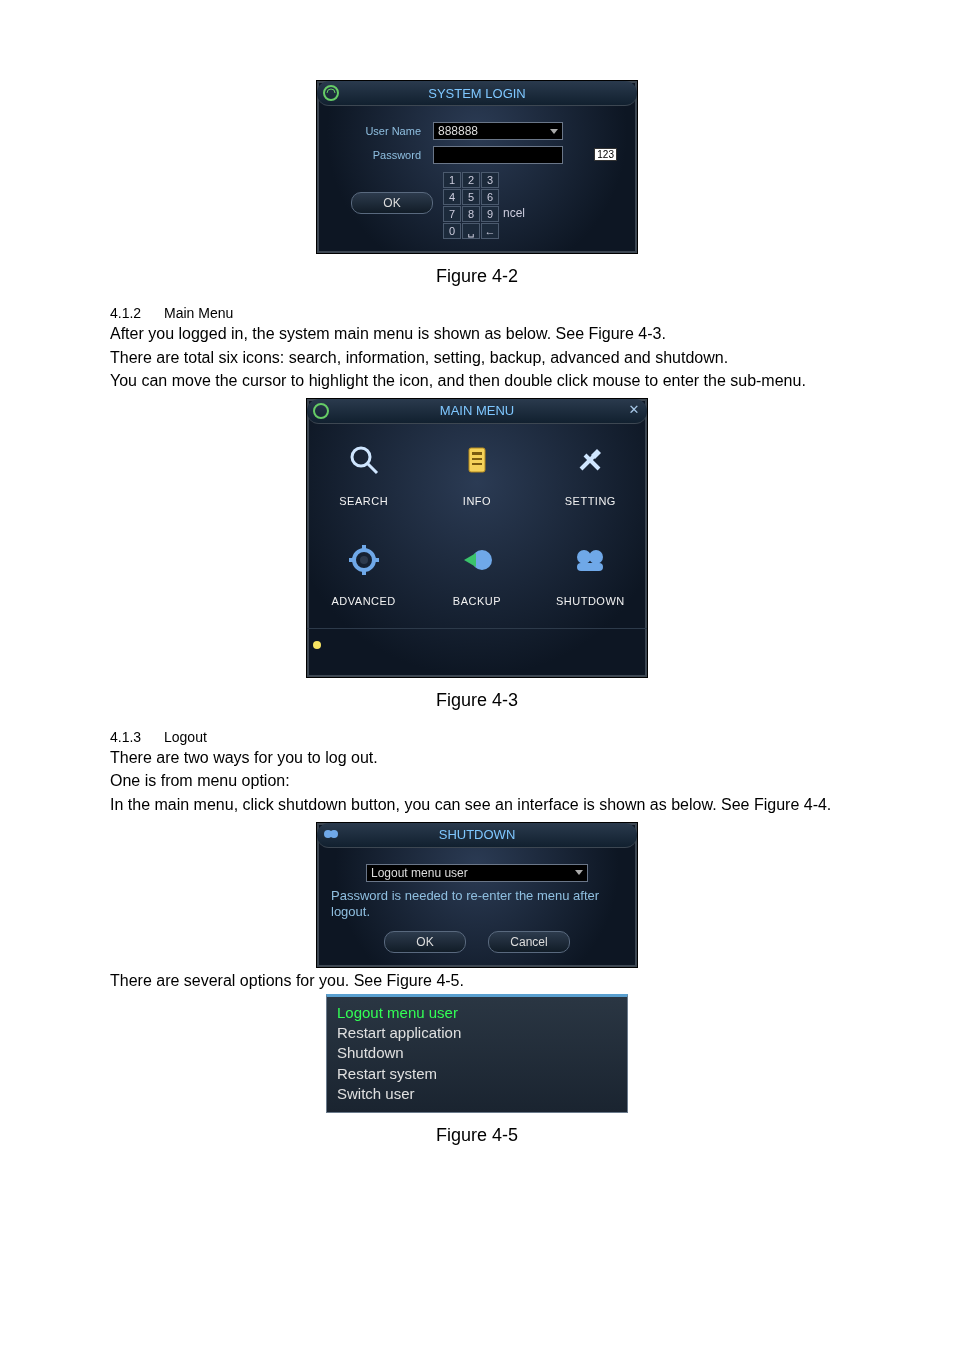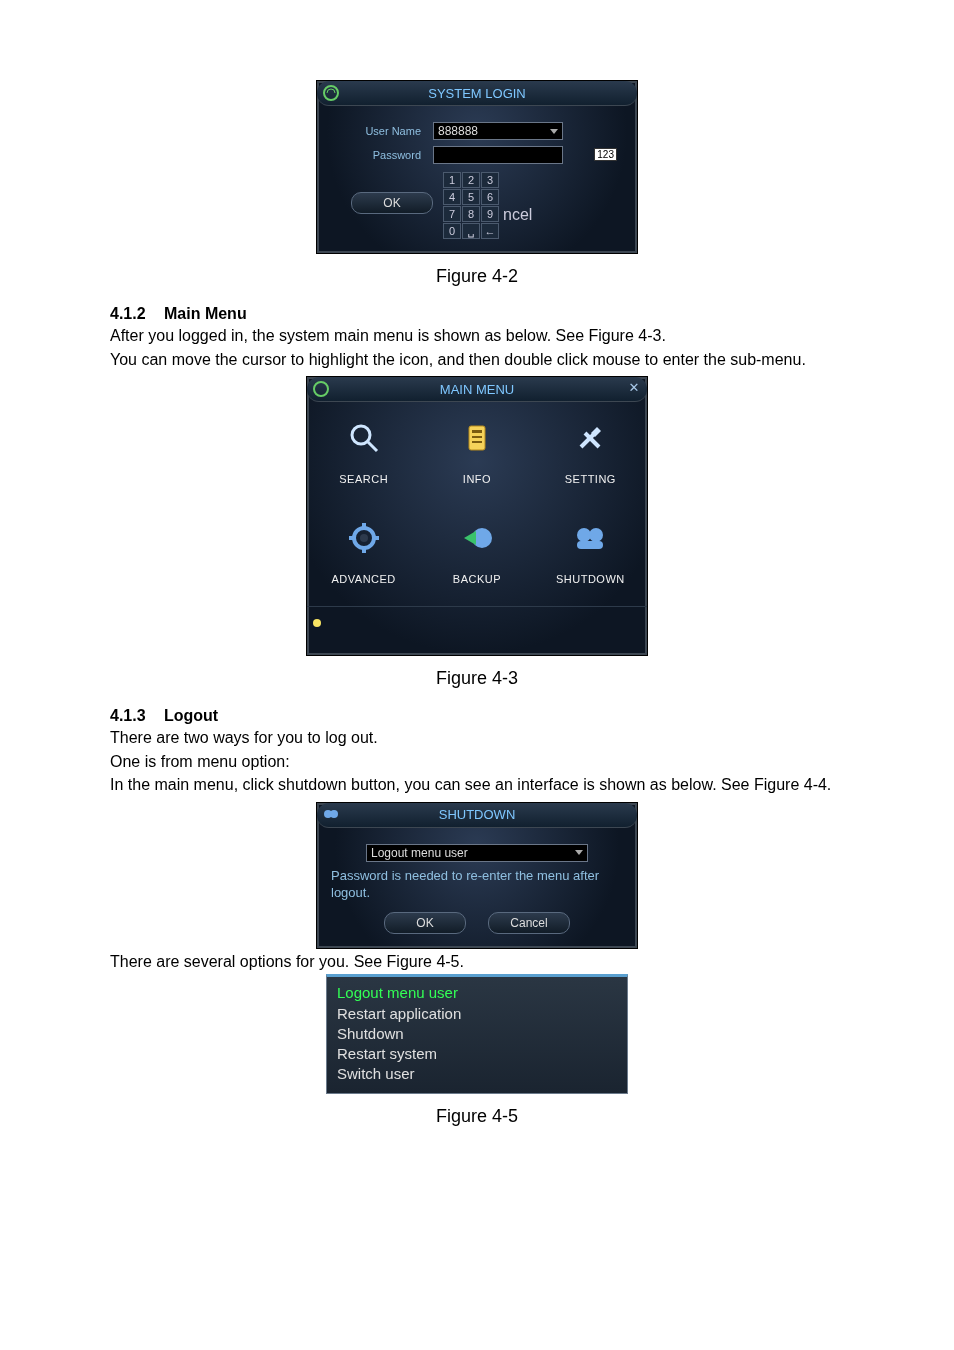--- a/index.html
+++ b/index.html
@@ -15,22 +15,22 @@
     box-sizing: border-box;
     padding: 80px 110px 40px 110px;
     margin: 0 auto;
   }
   .fig-caption {
     text-align: center;
     font-size: 18px;
     margin: 12px 0 18px 0;
   }
   .sec-heading {
-    font-weight: bold;
-    font-size: 16px;
+    font-weight: normal;
+    font-size: 14px;
     margin: 6px 0 2px 0;
   }
   .num { display: inline-block; width: 54px; }
   .body-text { line-height: 1.35; margin: 2px 0; }
   
   .dvr-window {
     margin: 0 auto;
     background: radial-gradient(circle at 50% 30%, #2b3b54 0%, #0d1623 75%);
     border: 1px solid #000;
     box-shadow: 0 0 0 2px #3d4752 inset;
@@ -75,21 +75,21 @@
   .dvr-btn {
     display:inline-flex;align-items:center;justify-content:center;
     min-width:80px;height:20px;
     background:linear-gradient(#2d3b4d,#111c27);
     border:1px solid #59697e;border-radius:10px;
     color:#ddd;font-size:12px;
   }
   .keypad-grid { display:grid; grid-template-columns:repeat(3,18px); grid-auto-rows:16px; gap:1px; }
   .kp-cell { background:#1c2a3b;border:1px solid #4b5a6e;color:#ccd;font-size:11px;display:flex;align-items:center;justify-content:center; }
   .kp-123 { position:absolute; right:-86px; top:-22px; background:#fff;border:1px solid #333;color:#000;font-size:10px;padding:0 2px;font-weight:normal; }
-  .kp-ncel { position:absolute; left:60px; top:34px; color:#ccd; font-size:16px; }
+  .kp-ncel { position:absolute; left:60px; top:34px; color:#ccd; font-size:12px; }
   
   .mm-grid { display:grid; grid-template-columns:repeat(3,1fr); }
   .mm-cell { height:100px; display:flex; flex-direction:column; align-items:center; justify-content:center; gap:16px; }
   .mm-icon { width:38px;height:38px;display:flex;align-items:center;justify-content:center;color:#cfe6ff; }
   .mm-label { font-size:11px; letter-spacing:0.5px; color:#f2f2f2; }
   .mm-footer { height:36px;border-top:1px solid #2d3a4a;margin-top:4px; padding:6px; }
   .mm-footer-dot { width:8px;height:8px;border-radius:50%;background:#f7e463;display:inline-block; }
   
   .sd-select { width:222px; }
   .sd-btnrow { display:flex; gap:22px; justify-content:center; margin-top:4px; }
@@ -159,20 +159,21 @@
       </div>
     </div>
   </div>
 
   <div class="fig-caption">Figure 4-2</div>
 
   <div class="sec-heading">
     <span class="num">4.1.2</span><span>Main Menu</span>
   </div>
   <div class="body-text">After you logged in, the system main menu is shown as below. See Figure 4-3.</div>
+  <div class="body-text">There are total six icons: search, information, setting, backup, advanced and shutdown.</div>
   <div class="body-text">You can move the cursor to highlight the icon, and then double click mouse to enter the sub-menu.</div>
 
   <div class="dvr-window" style="width:340px;margin-top:6px;">
     <div class="dvr-titlebar">
       <span class="tb-icon">
         <svg width="18" height="18" viewBox="0 0 18 18">
             <circle cx="9" cy="9" r="7" fill="none" stroke="#6c6" stroke-width="2"></circle>
           </svg>
       </span>
       <span>MAIN MENU</span>

